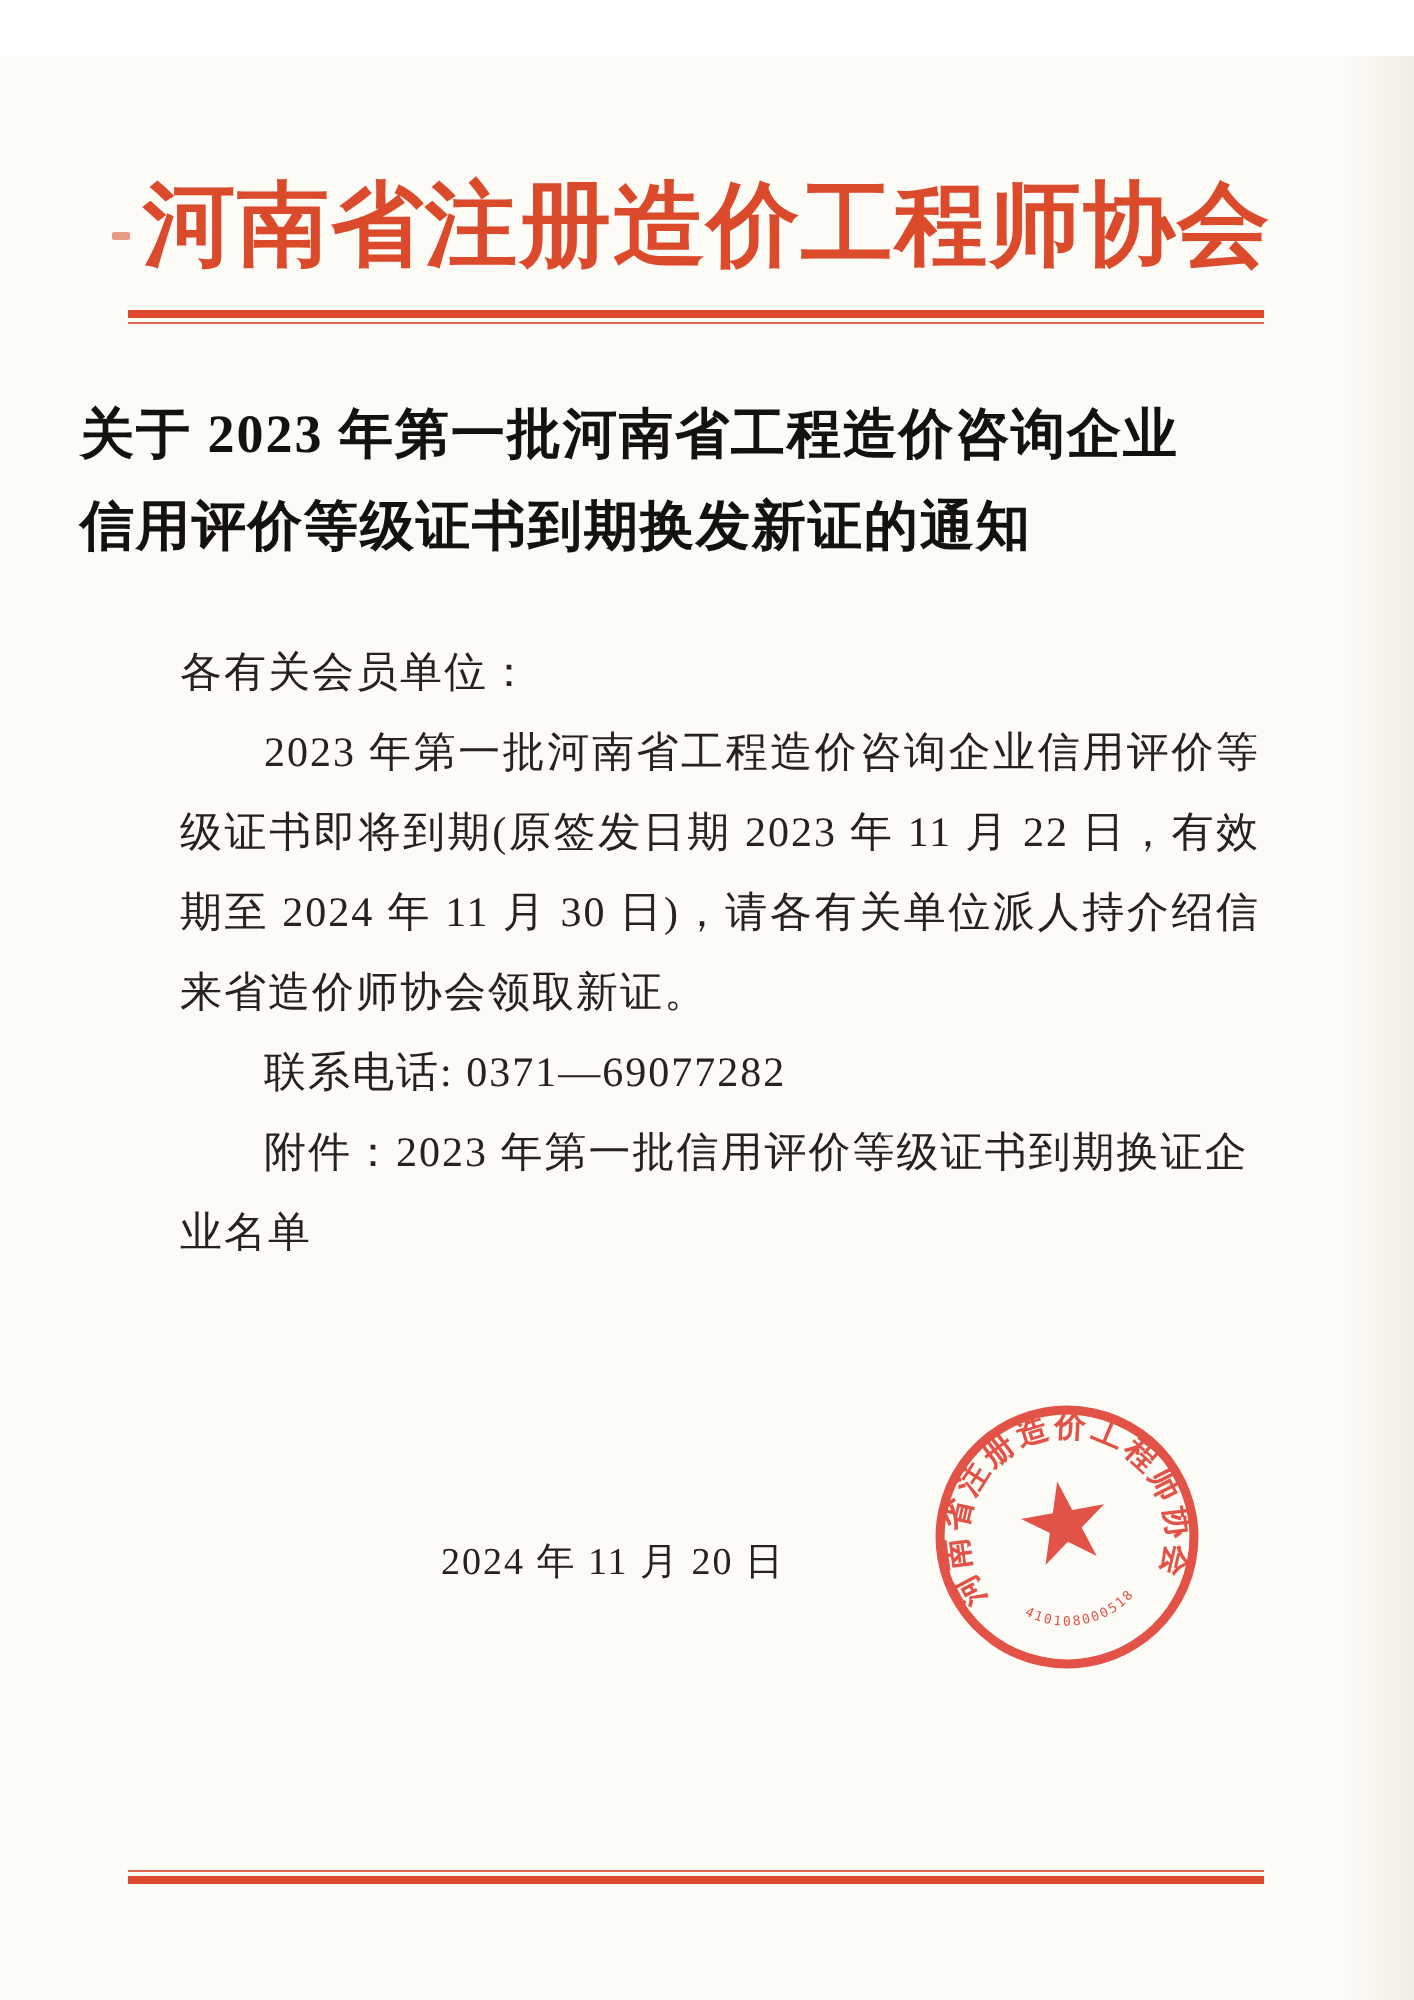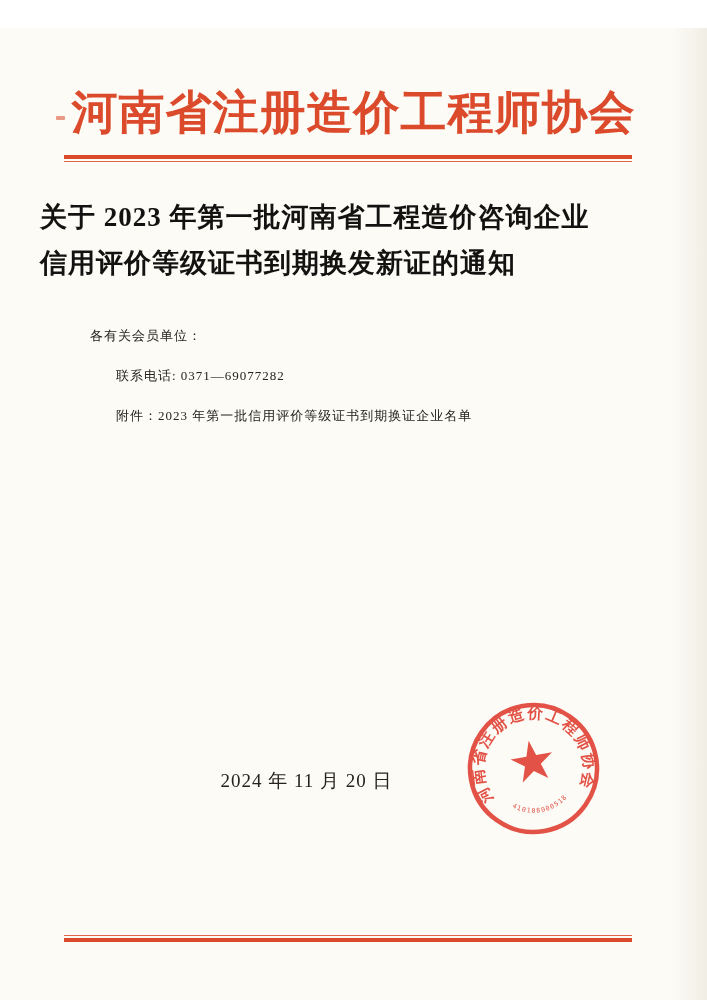--- a/index.html
+++ b/index.html
@@ -44,21 +44,21 @@
   .rule .gap{height:2px;}
   .doc-title{
     position:absolute;top:166px;left:40px;right:40px;
     font-size:27px;line-height:46px;font-weight:bold;
     letter-spacing:1px;
     color:#141210;
   }
   .doc-title .t-line{display:block;white-space:nowrap;}
   .body-block{
     position:absolute;top:288px;left:90px;width:540px;
-    font-size:13px;line-height:40px;
+    font-size:21px;line-height:40px;
     letter-spacing:1px;
   }
   .body-block p{margin:0;}
   .para{
     text-indent:2em;
     text-align:justify;
     text-justify:inter-character;
   }
   .indent{ text-indent:2em; }
   .attachment{ margin-top:26px; }
@@ -103,20 +103,21 @@
     <div class="thin"></div>
   </div>
 
   <h2 class="doc-title">
     <span class="t-line">关于 2023 年第一批河南省工程造价咨询企业</span>
     <span class="t-line">信用评价等级证书到期换发新证的通知</span>
   </h2>
 
   <div class="body-block">
     <p class="greeting">各有关会员单位：</p>
+    <p class="para">2023 年第一批河南省工程造价咨询企业信用评价等级证书即将到期(原签发日期 2023 年 11 月 22 日，有效期至 2024 年 11 月 30 日)，请各有关单位派人持介绍信来省造价师协会领取新证。</p>
     <p class="indent">联系电话: 0371—69077282</p>
     <p class="indent attachment">附件：2023 年第一批信用评价等级证书到期换证企业名单</p>
   </div>
 
   <div class="date-line">2024 年 11 月 20 日</div>
 
   <svg class="seal" viewBox="0 0 140 140">
     <circle class="ring" cx="70" cy="70" r="63" stroke-width="4.5"></circle>
     <defs>
       <path id="sealArcTop" d="M 26.7 95 A 50 50 0 1 1 113.3 95" fill="none"></path>

